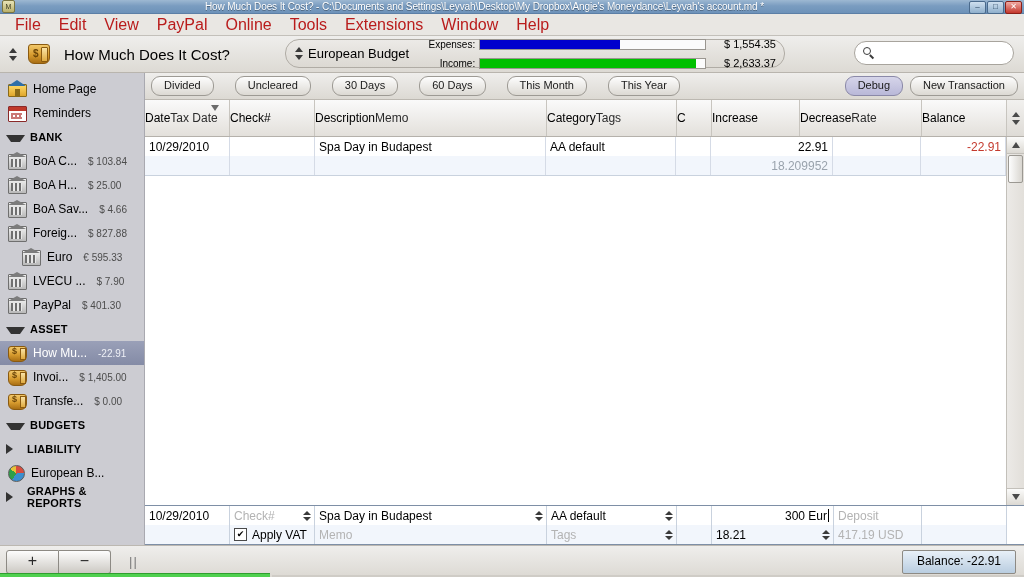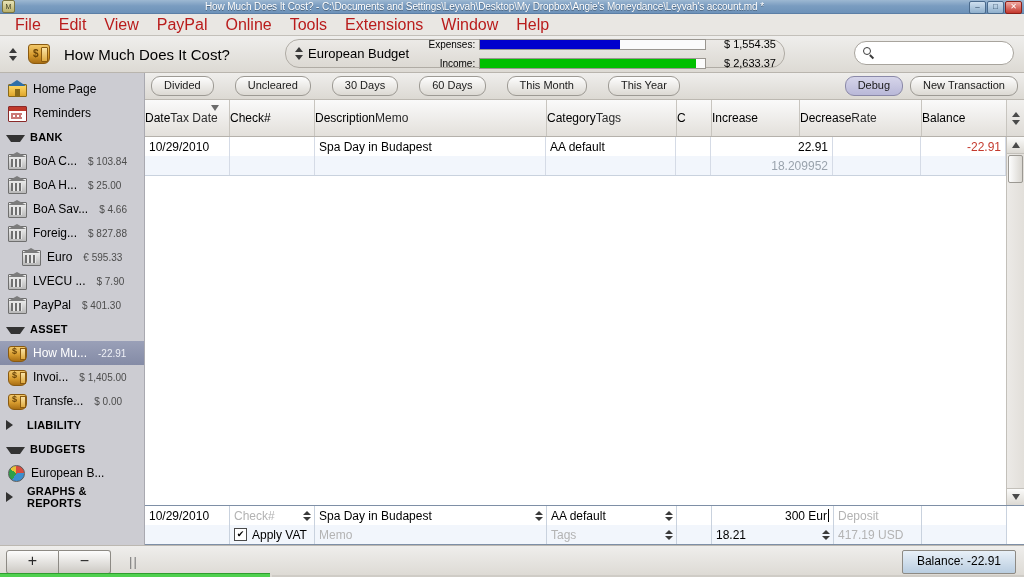--- a/index.html
+++ b/index.html
@@ -439,26 +439,26 @@
           <span class="ico bag"></span>
           <span class="side-label">Invoi...</span>
           <span class="amt">$ 1,405.00</span>
         </div>
         <div class="side-row">
           <span class="ico bag"></span>
           <span class="side-label">Transfe...</span>
           <span class="amt">$ 0.00</span>
         </div>
         <div class="grp">
+          <span class="tri open"></span>
+          <span>BUDGETS</span>
+        </div>
+        <div class="grp">
           <span class="tri closed"></span>
           <span>LIABILITY</span>
-        </div>
-        <div class="grp">
-          <span class="tri open"></span>
-          <span>BUDGETS</span>
         </div>
         <div class="side-row">
           <span class="ico pie"></span>
           <span class="side-label">European B...</span>
         </div>
         <div class="grp">
           <span class="tri closed"></span>
           <span>GRAPHS &amp; REPORTS</span>
         </div>
       </div>

